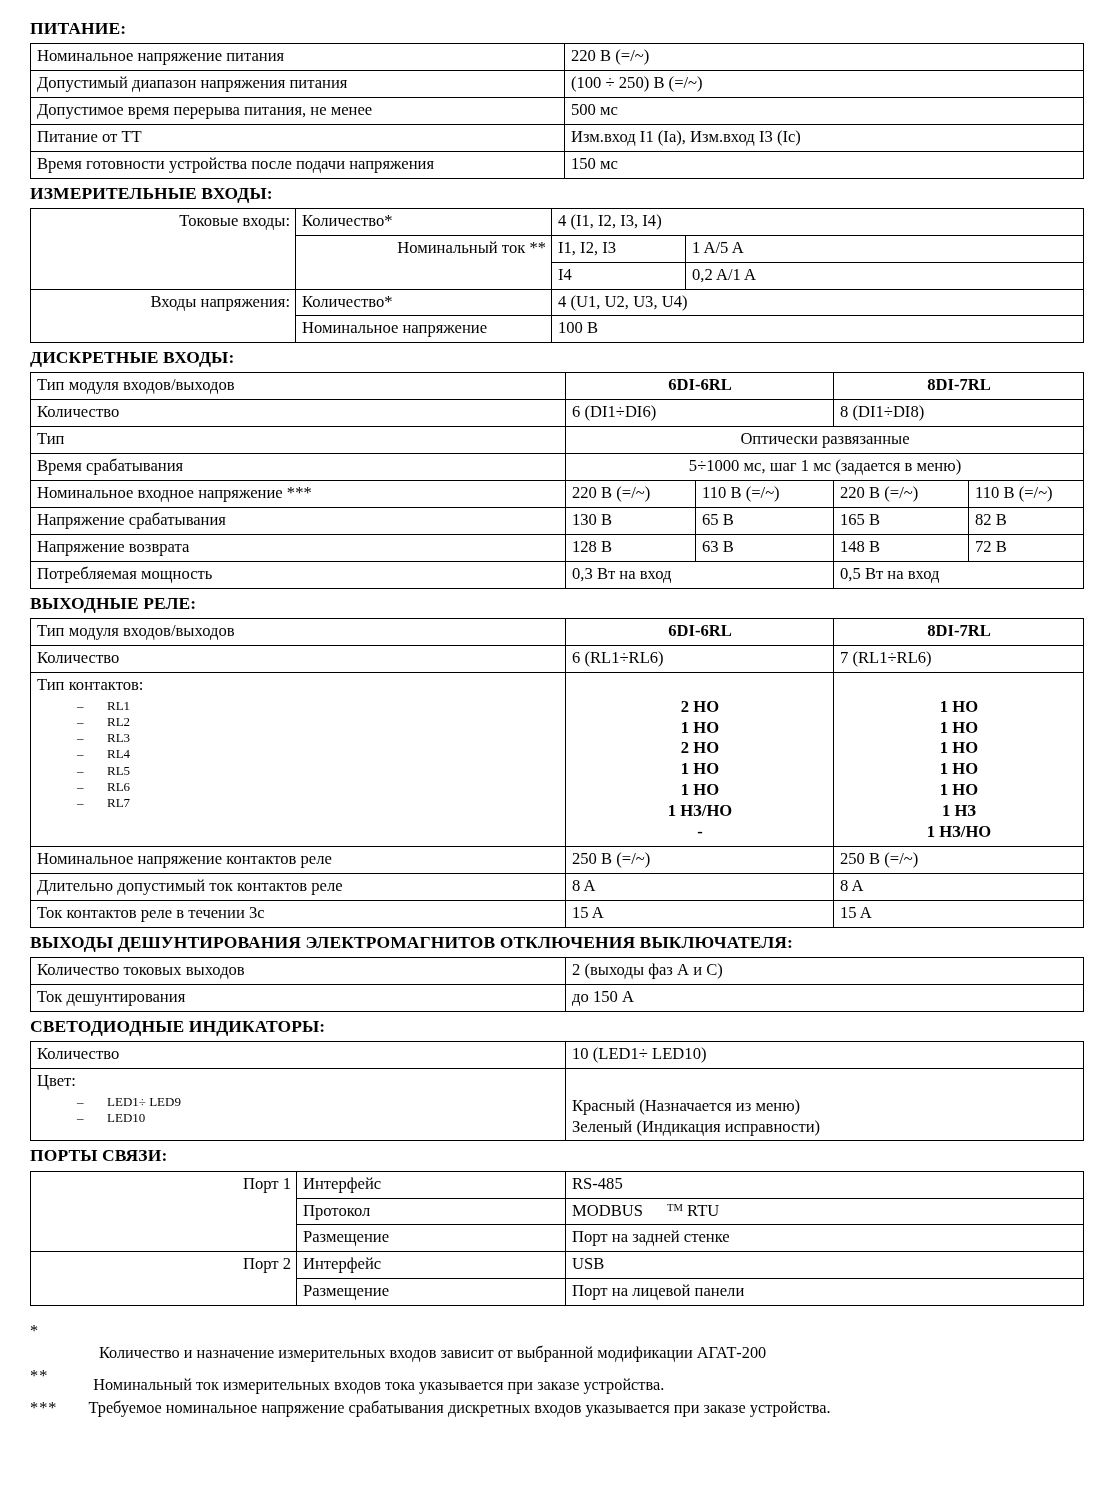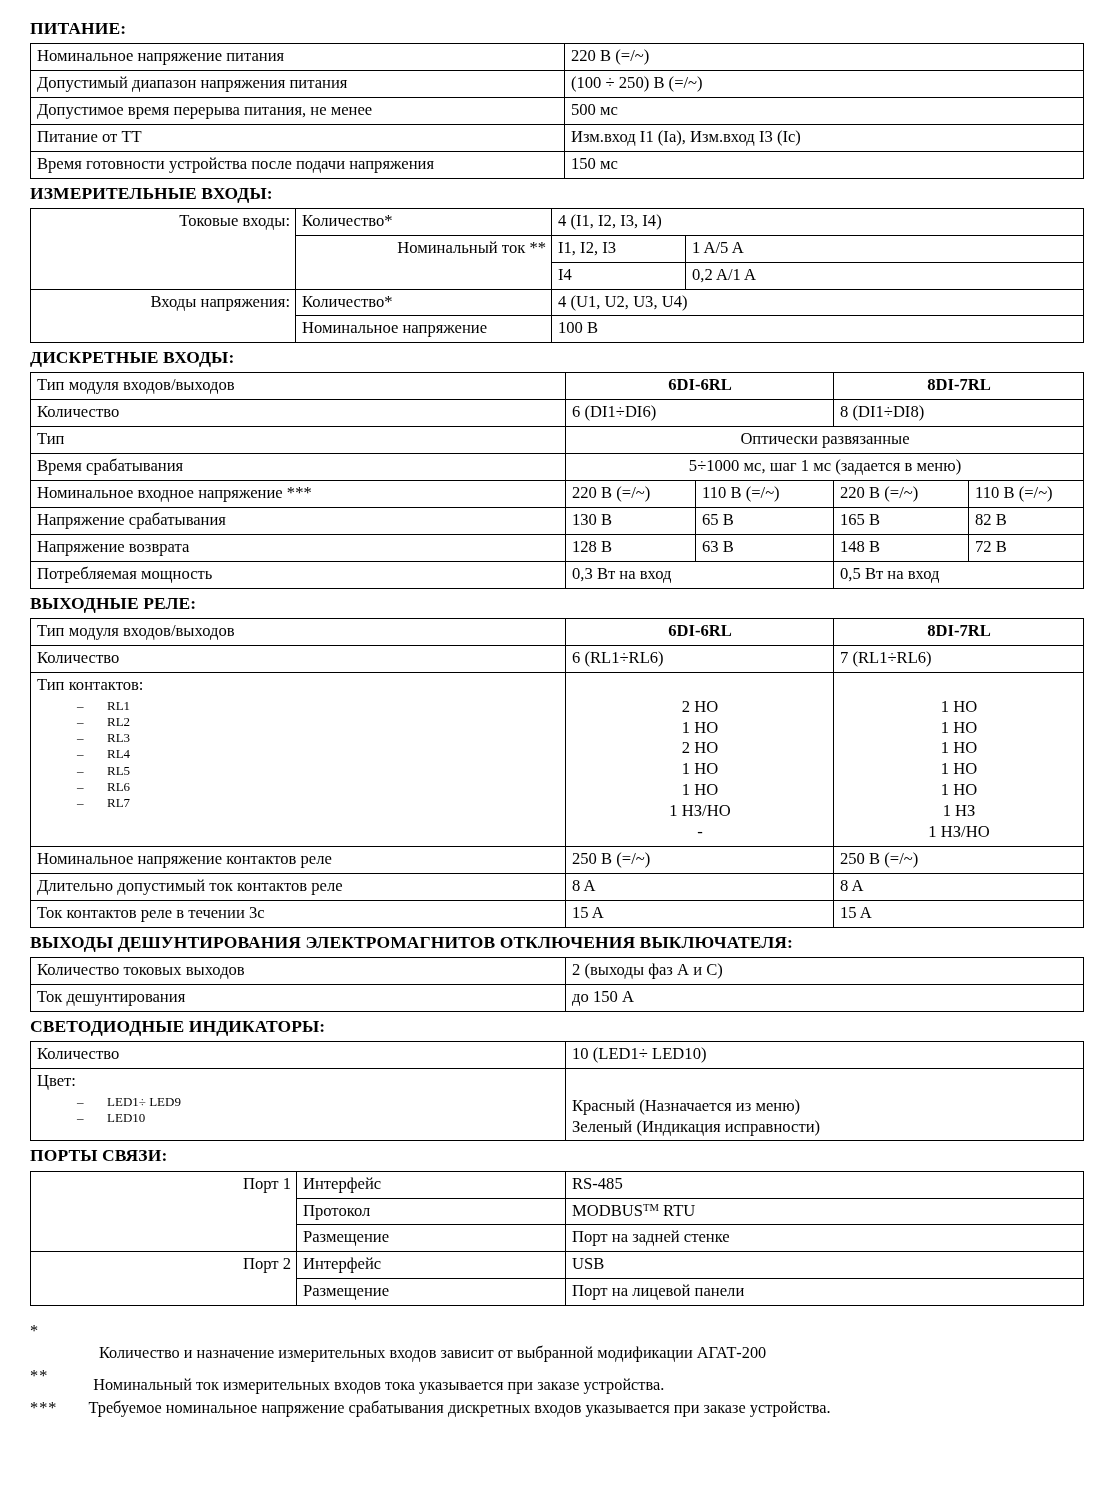--- a/index.html
+++ b/index.html
@@ -57,33 +57,34 @@
     line-height: 1.255;
     font-size: 13px;
     white-space: nowrap;
   }
   ul.relay-list li .dash, ul.led-list li .dash {
     display: inline-block;
     width: 30px;
   }
   .relay-val-col {
     text-align: center;
-    font-weight: normal;
+    font-weight: bold;
     font-size: 17px;
     line-height: 1.255;
   }
   .relay-val-col .first-pad { display: block; height: 22px; }
 
   .led-val-col { line-height: 1.255; }
   .led-val-col .pad { display: block; height: 25px; }
 
   sup.tm {
     font-size: 0.64em;
     vertical-align: 0.44em;
     line-height: 0;
+    margin-left: 24px;
   }
 
   .footnotes {
     margin-top: 13px;
     font-size: 16.3px;
     line-height: 1.42;
   }
   .footnotes .fnrow {
     display: flex;
     align-items: flex-start;

